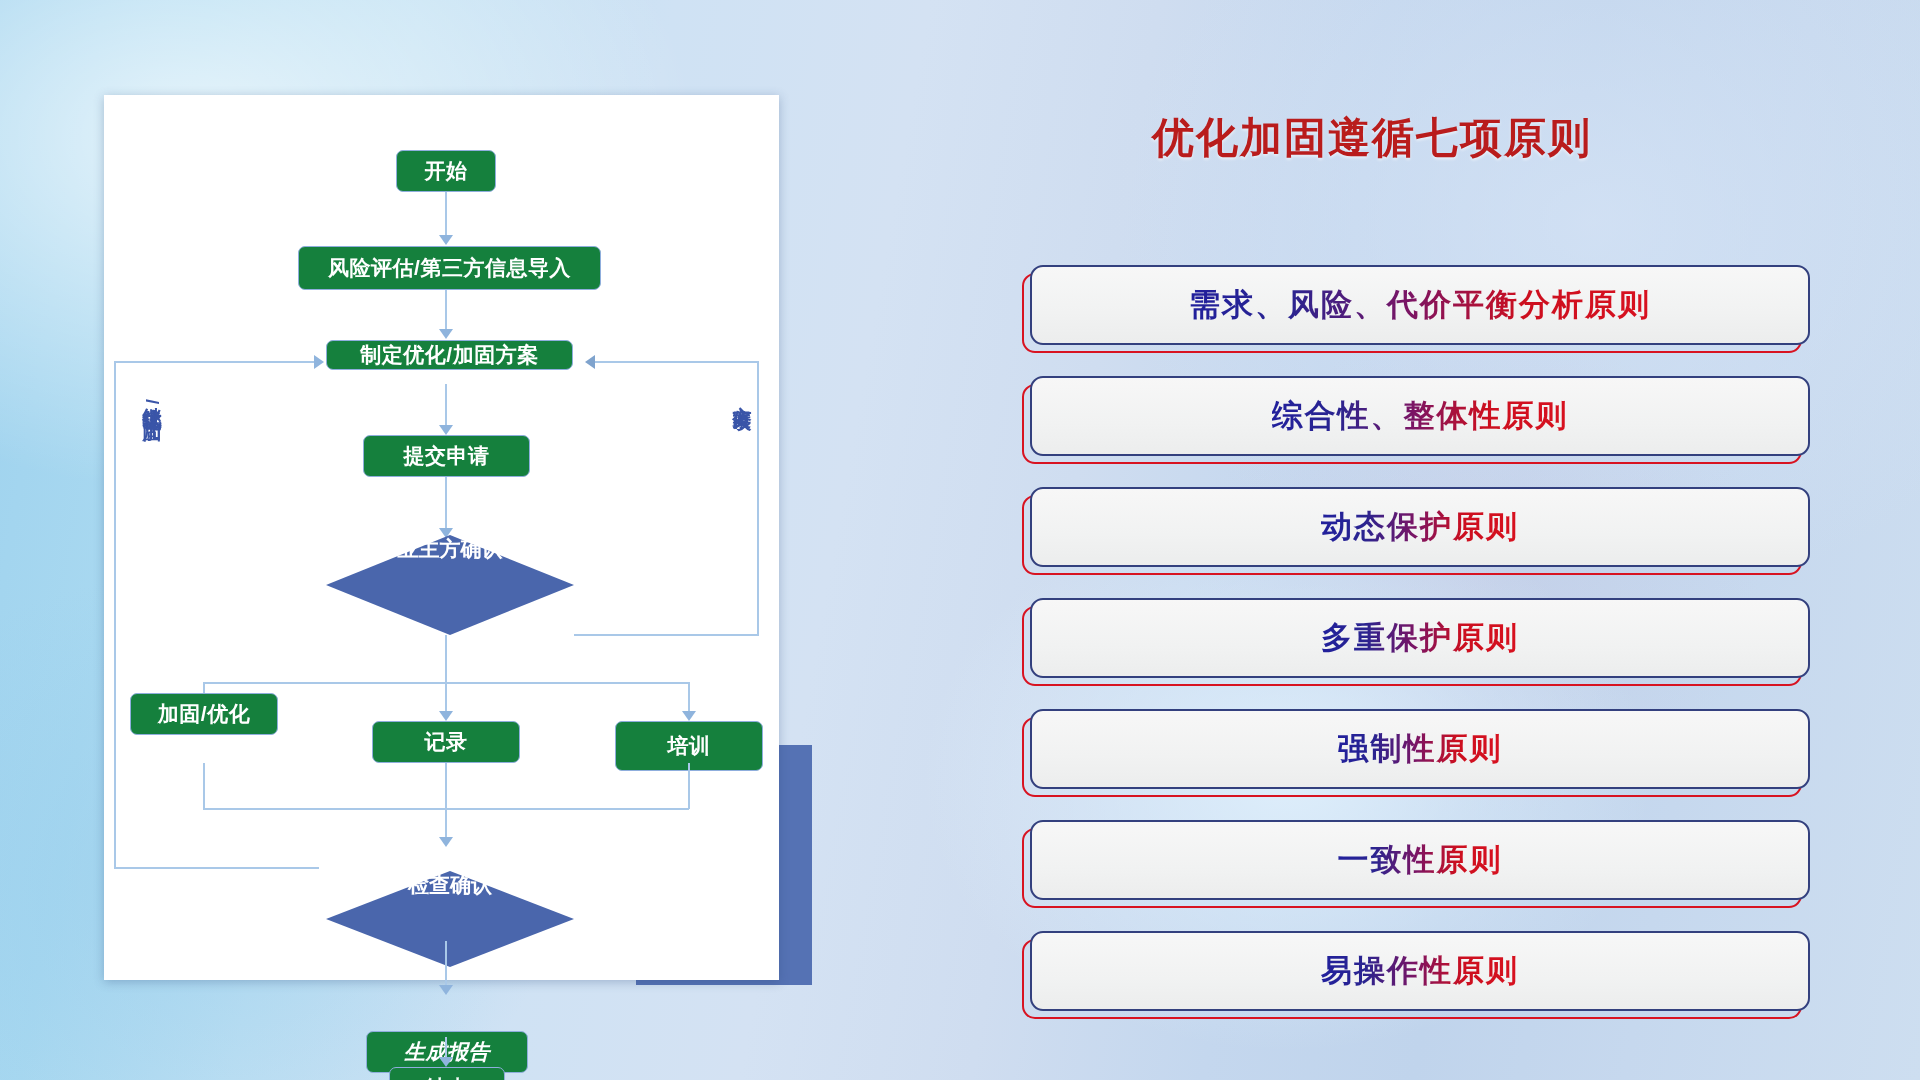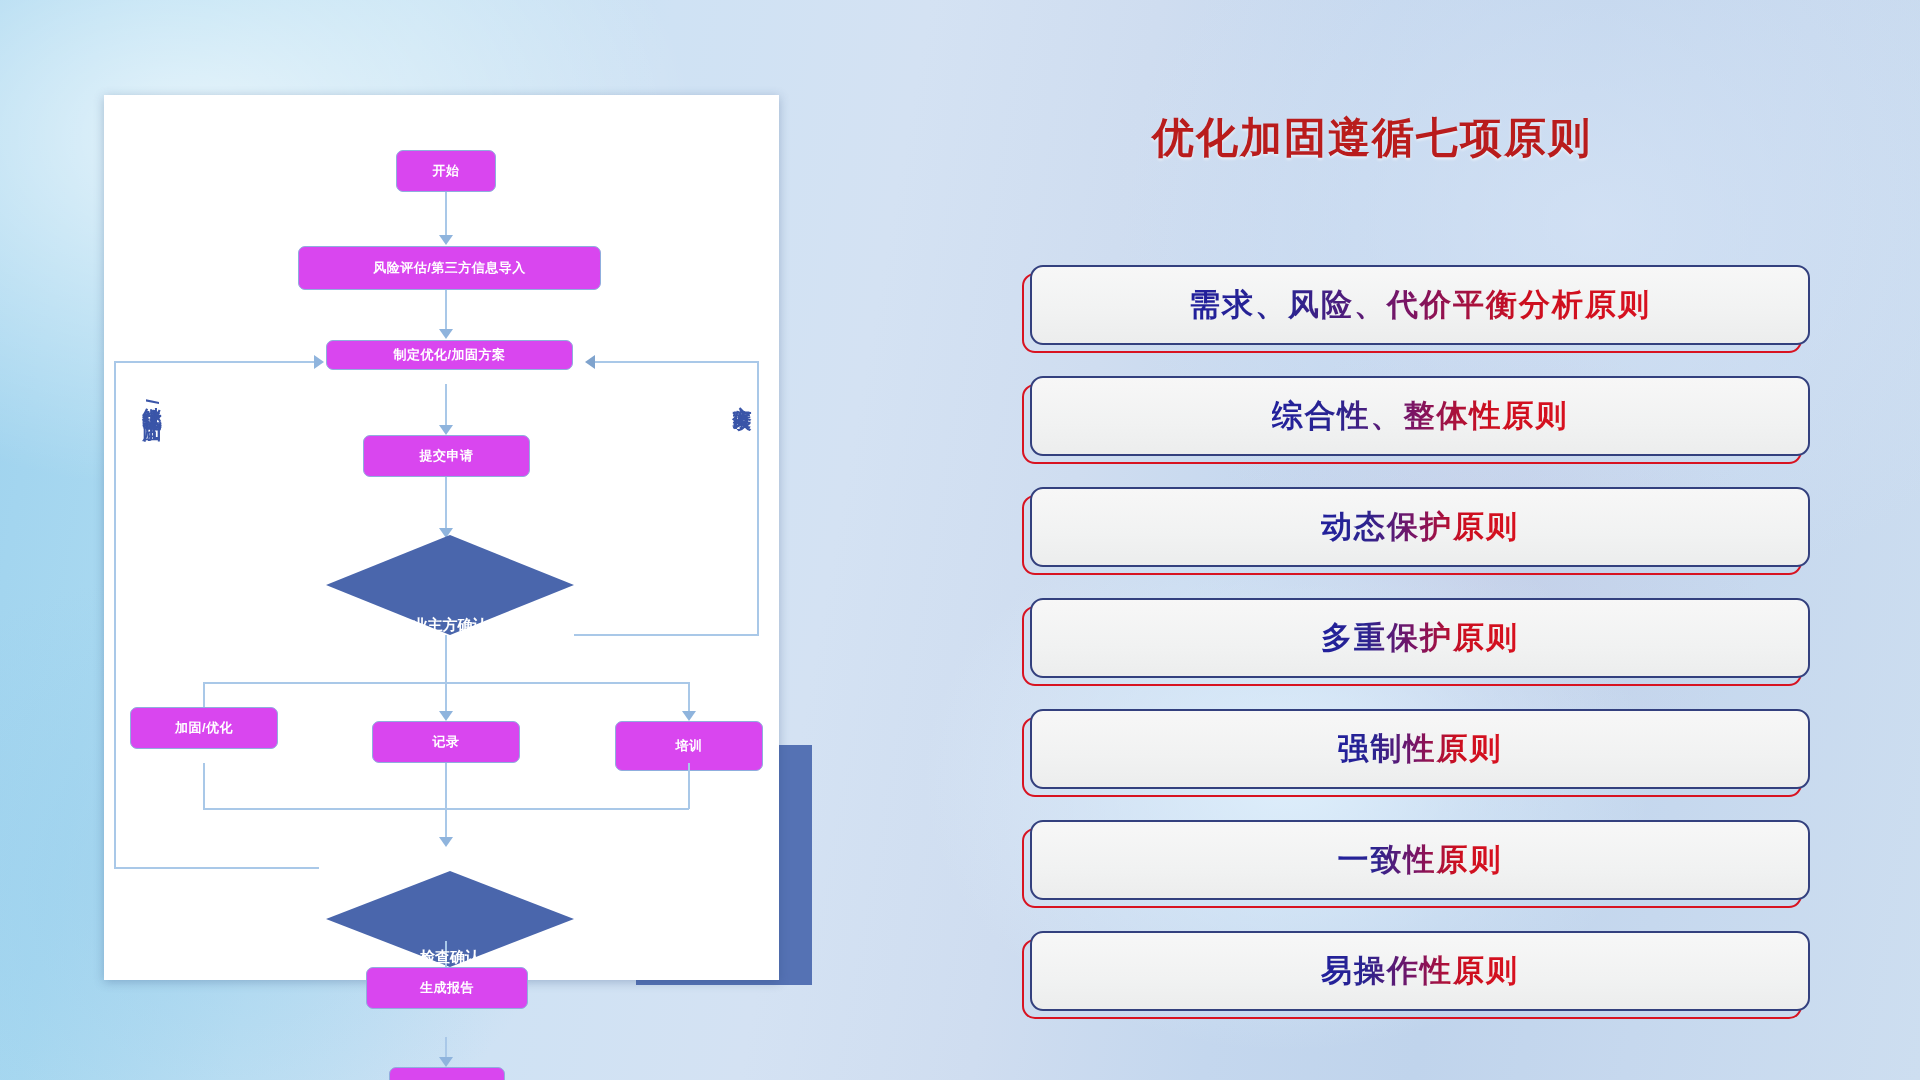--- a/index.html
+++ b/index.html
@@ -45,34 +45,34 @@
   }
   #flow-card{
     position:absolute;left:104px;top:95px;width:675px;height:885px;
     background:#ffffff;
     box-shadow:0 2px 10px rgba(40,70,120,.30);
   }
   #flow-stage{position:absolute;inset:0;}
 
   .node{
     position:absolute;
-    background:#d946ef;
+    background:#15803d;
     border:1px solid #8faedd;
     border-radius:7px;
     color:#ffffff;
     display:flex;align-items:center;justify-content:center;
-    font-size:13px;font-weight:bold;letter-spacing:.5px;
+    font-size:21px;font-weight:bold;letter-spacing:.5px;
     white-space:nowrap;
     box-sizing:border-box;
   }
   .diamond{
     position:absolute;
     color:#ffffff;
-    font-size:15px;font-weight:bold;
-    display:flex;align-items:flex-end;justify-content:center;
+    font-size:21px;font-weight:bold;
+    display:flex;align-items:flex-start;justify-content:center;
   }
   .diamond .dshape{
     position:absolute;inset:0;
     background:#4a66ac;
     clip-path:polygon(50% 0,100% 50%,50% 100%,0 50%);
   }
   .diamond .dlabel{position:relative;z-index:2;}
 
   .vline,.hline{position:absolute;background:#a9c8e8;}
   .vline{width:2px;}
@@ -193,21 +193,21 @@
 
     <div class="vline" style="left:341px;top:540px;height:48px;"></div>
     <div class="hline" style="left:99px;top:587px;width:486px;"></div>
     <div class="vline" style="left:99px;top:587px;height:33px;"></div>
     <div class="vline" style="left:341px;top:587px;height:33px;"></div>
     <div class="vline" style="left:584px;top:587px;height:33px;"></div>
     <div class="arrow-d" style="left:93px;top:616px;"></div>
     <div class="arrow-d" style="left:335px;top:616px;"></div>
     <div class="arrow-d" style="left:578px;top:616px;"></div>
 
-    <div class="node" style="left:26px;top:612px;width:148px;height:42px;">
+    <div class="node" style="left:26px;top:598px;width:148px;height:42px;">
       <span>加固/优化</span>
     </div>
     <div class="node" style="left:268px;top:626px;width:148px;height:42px;">
       <span>记录</span>
     </div>
     <div class="node" style="left:511px;top:626px;width:148px;height:50px;">
       <span>培训</span>
     </div>
 
     <div class="vline" style="left:99px;top:668px;height:46px;"></div>
@@ -218,21 +218,21 @@
     <div class="arrow-d" style="left:335px;top:742px;"></div>
 
     <div class="diamond" style="left:222px;top:776px;width:248px;height:96px;">
       <div class="dshape"></div>
       <div class="dlabel">检查确认</div>
     </div>
 
     <div class="vline" style="left:341px;top:846px;height:48px;"></div>
     <div class="arrow-d" style="left:335px;top:890px;"></div>
 
-    <div class="node" style="left:262px;top:872px;width:162px;height:42px;">
+    <div class="node" style="left:262px;top:936px;width:162px;height:42px;font-style:italic;">
       <span>生成报告</span>
     </div>
     <div class="vline" style="left:341px;top:942px;height:24px;"></div>
     <div class="arrow-d" style="left:335px;top:962px;"></div>
 
     <div class="node" style="left:285px;top:972px;width:116px;height:42px;">
       <span>结束</span>
     </div>
 
   </div>

